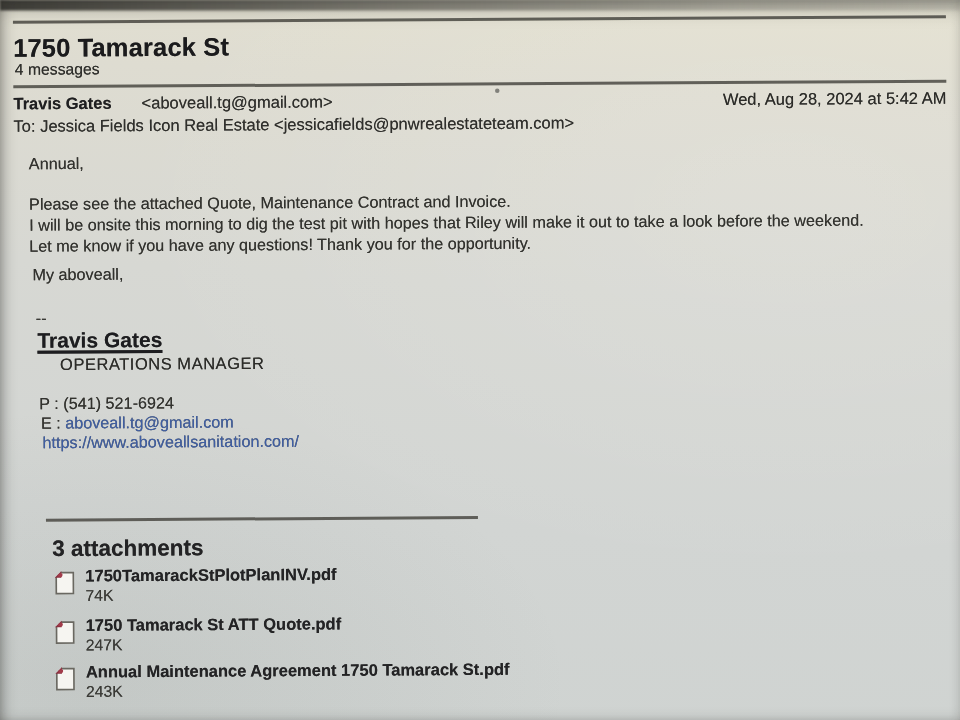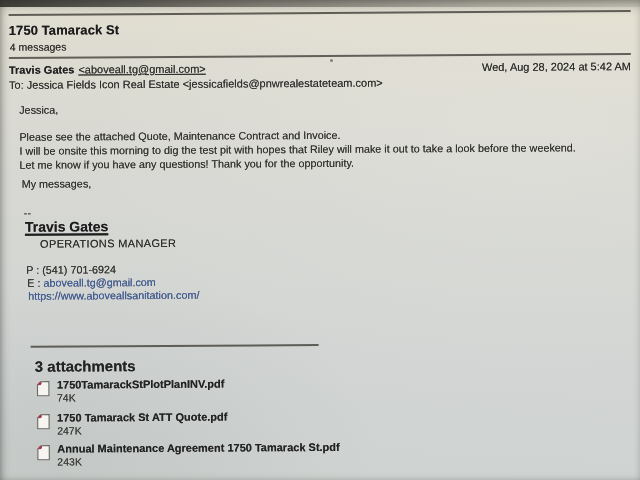--- a/index.html
+++ b/index.html
@@ -22,25 +22,25 @@
     background:linear-gradient(to right, rgba(58,57,52,.95), rgba(104,102,94,.7) 40%, rgba(145,143,133,.45) 75%, rgba(168,166,156,.28));
     filter:blur(.6px);
   }
   .speck{position:absolute;left:330px;top:59px;width:3px;height:3px;border-radius:50%;background:#81817b;}
   .tilt{position:absolute;inset:0;transform:rotate(-0.35deg);transform-origin:320px 240px;
         text-shadow:0 0 .4px rgba(44,44,40,.75);}
   .rule{position:absolute;height:1.6px;background:rgba(74,73,67,.85);}
   #rule-top{left:10px;top:12px;width:622px;}
   #rule-mid{left:10px;top:55px;width:622px;}
   #rule-att{left:30px;top:344px;width:288px;}
-  .thread-title{position:absolute;left:10px;top:21px;font-size:13px;font-weight:bold;color:#1b1b1d;letter-spacing:.1px;}
+  .thread-title{position:absolute;left:10px;top:21px;font-size:17px;font-weight:bold;color:#1b1b1d;letter-spacing:.1px;}
   .msg-count{position:absolute;left:11px;top:39px;font-size:10.5px;color:#2e2e2b;}
   .from-row{position:absolute;left:10px;top:62px;width:622px;display:flex;justify-content:space-between;font-size:11px;}
   .from-name{font-weight:bold;color:#1f1f21;}
-  .from-email{margin-left:4px;color:#2f2f2c;text-decoration:underline;}
+  .from-email{margin-left:20px;color:#2f2f2c;}
   .date{color:#2b2b28;}
   .to-row{position:absolute;left:10px;top:77px;font-size:11px;color:#2f2f2c;}
   .greeting{position:absolute;left:20px;top:102px;font-size:10.8px;}
   .body-lines{position:absolute;left:20px;top:128px;font-size:10.8px;line-height:14.2px;white-space:nowrap;}
   .closing{position:absolute;left:22px;top:176px;font-size:10.8px;}
   .sig-dashes{position:absolute;left:24px;top:205px;font-size:10.8px;color:#3a3a36;}
   .sig-name{position:absolute;left:25px;top:217px;font-size:14px;font-weight:bold;color:#1d1d20;
             text-decoration:underline;text-decoration-thickness:1.5px;text-underline-offset:2px;}
   .sig-title{position:absolute;left:40px;top:236px;font-size:11px;letter-spacing:.35px;color:#2c2c29;}
   .sig-company{position:absolute;left:26px;top:249px;font-size:10.8px;}
@@ -70,33 +70,33 @@
     <div class="rule" id="rule-mid"></div>
 
     <div class="from-row">
       <span>
         <span class="from-name">Travis Gates</span><span class="from-email">&lt;aboveall.tg@gmail.com&gt;</span>
       </span>
       <span class="date">Wed, Aug 28, 2024 at 5:42 AM</span>
     </div>
     <div class="to-row">To: Jessica Fields Icon Real Estate &lt;jessicafields@pnwrealestateteam.com&gt;</div>
 
-    <div class="greeting">Jessica,</div>
+    <div class="greeting">Annual,</div>
 
     <div class="body-lines">
       <div>Please see the attached Quote, Maintenance Contract and Invoice.</div>
       <div>I will be onsite this morning to dig the test pit with hopes that Riley will make it out to take a look before the weekend.</div>
       <div>Let me know if you have any questions! Thank you for the opportunity.</div>
     </div>
 
-    <div class="closing">My messages,</div>
+    <div class="closing">My aboveall,</div>
     <div class="sig-dashes">--</div>
     <div class="sig-name">Travis Gates</div>
     <div class="sig-title">OPERATIONS MANAGER</div>
-    <div class="sig-phone">P : (541) 701-6924</div>
+    <div class="sig-phone">P : (541) 521-6924</div>
     <div class="sig-email">
       <span>E : </span><span class="link">aboveall.tg@gmail.com</span>
     </div>
     <div class="sig-web">
       <span class="link">https://www.aboveallsanitation.com/</span>
     </div>
 
     <div class="rule" id="rule-att"></div>
     <div class="att-header">3 attachments</div>
 

